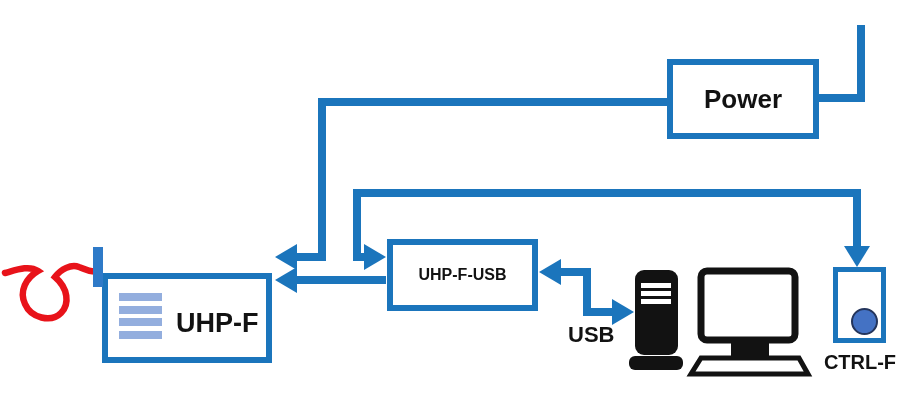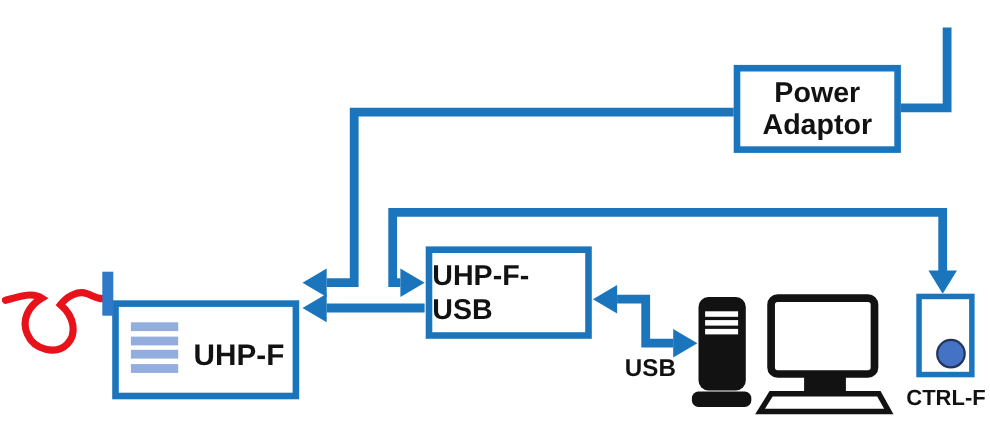--- a/index.html
+++ b/index.html
@@ -24,21 +24,21 @@
   .box{
     position:absolute;background:#ffffff;border:6px solid var(--wire);
     box-sizing:border-box;display:flex;align-items:center;justify-content:center;
     font-weight:700;
   }
   .box-power{left:667px;top:59px;width:152px;height:80px;font-size:26px;line-height:29px;text-align:center;}
   .box-uhpf{left:102px;top:233px;width:170px;height:90px;margin-top:40px;}
   .uhpf-label{position:absolute;left:68px;top:29px;font-size:27px;font-weight:700;}
   .vent{position:absolute;left:11px;width:43px;height:8px;background:var(--vent);}
   .fiber-port{position:absolute;left:93px;top:247px;width:10px;height:40px;background:#2e7ac8;}
-  .box-usb{left:387px;top:224px;width:151px;height:84px;font-size:26px;}
+  .box-usb{left:387px;top:239px;width:151px;height:72px;font-size:16px;}
   .box-ctrl{left:833px;top:267px;width:53px;height:76px;border-width:5px;}
   .power-button{
     position:absolute;left:13px;top:36px;width:27px;height:27px;border-radius:50%;
     background:var(--btn);border:2px solid var(--btn-edge);box-sizing:border-box;
   }
   .lbl{position:absolute;font-weight:700;white-space:nowrap;}
   .lbl-ac{left:640px;top:6px;width:208px;font-size:25px;text-align:right;}
   .lbl-usb{left:568px;top:322px;font-size:22px;}
   .lbl-ctrl{left:818px;top:351px;width:84px;font-size:20px;text-align:center;}
 </style>
@@ -78,21 +78,20 @@
     <g>
       <rect class="ink-stroke" x="701" y="271" width="94" height="69" rx="6" stroke-width="7"></rect>
       <rect class="ink-fill" x="731" y="340" width="38" height="18"></rect>
       <polygon class="ink-stroke" points="701,358 799,358 808,374 691,374" stroke-width="5"></polygon>
     </g>
   </svg>
 
   <div class="box box-power">
     <div>
       <div>Power</div>
-      <div>Adaptor</div>
     </div>
   </div>
 
   <div class="box box-uhpf">
     <div class="vent" style="top:14px"></div>
     <div class="vent" style="top:27px"></div>
     <div class="vent" style="top:39px"></div>
     <div class="vent" style="top:52px"></div>
     <span class="uhpf-label">UHP-F</span>
   </div>

